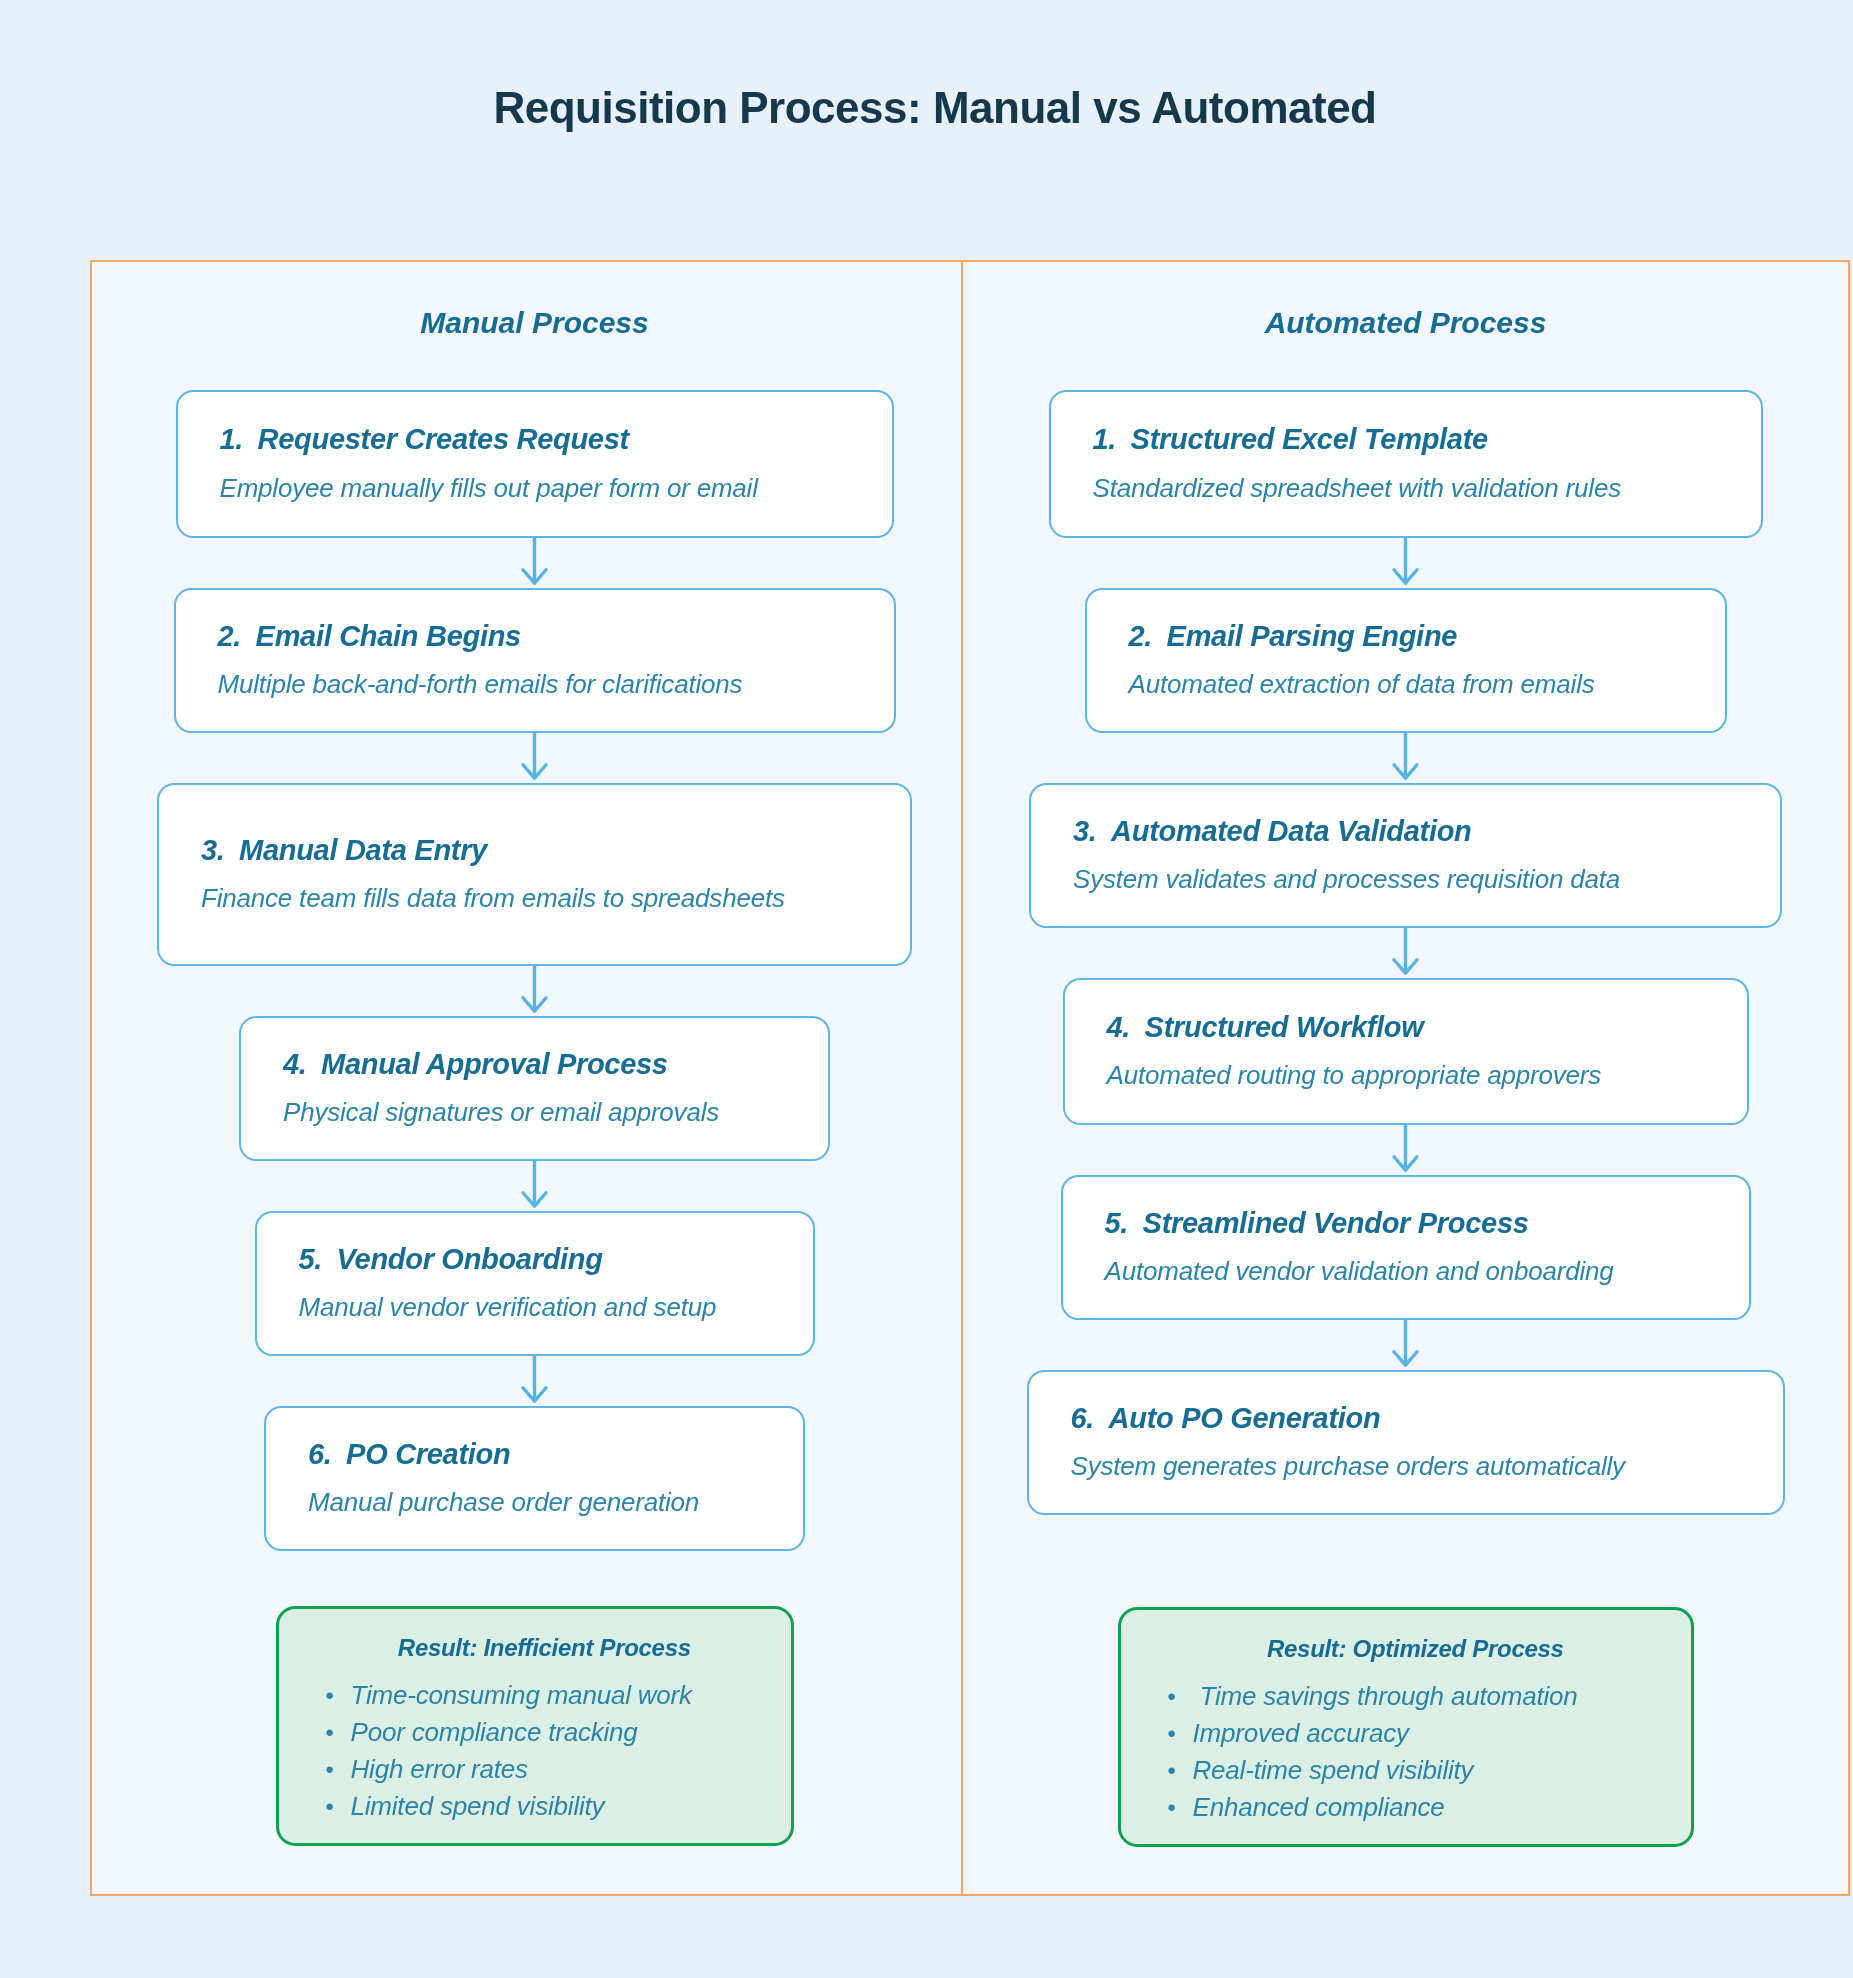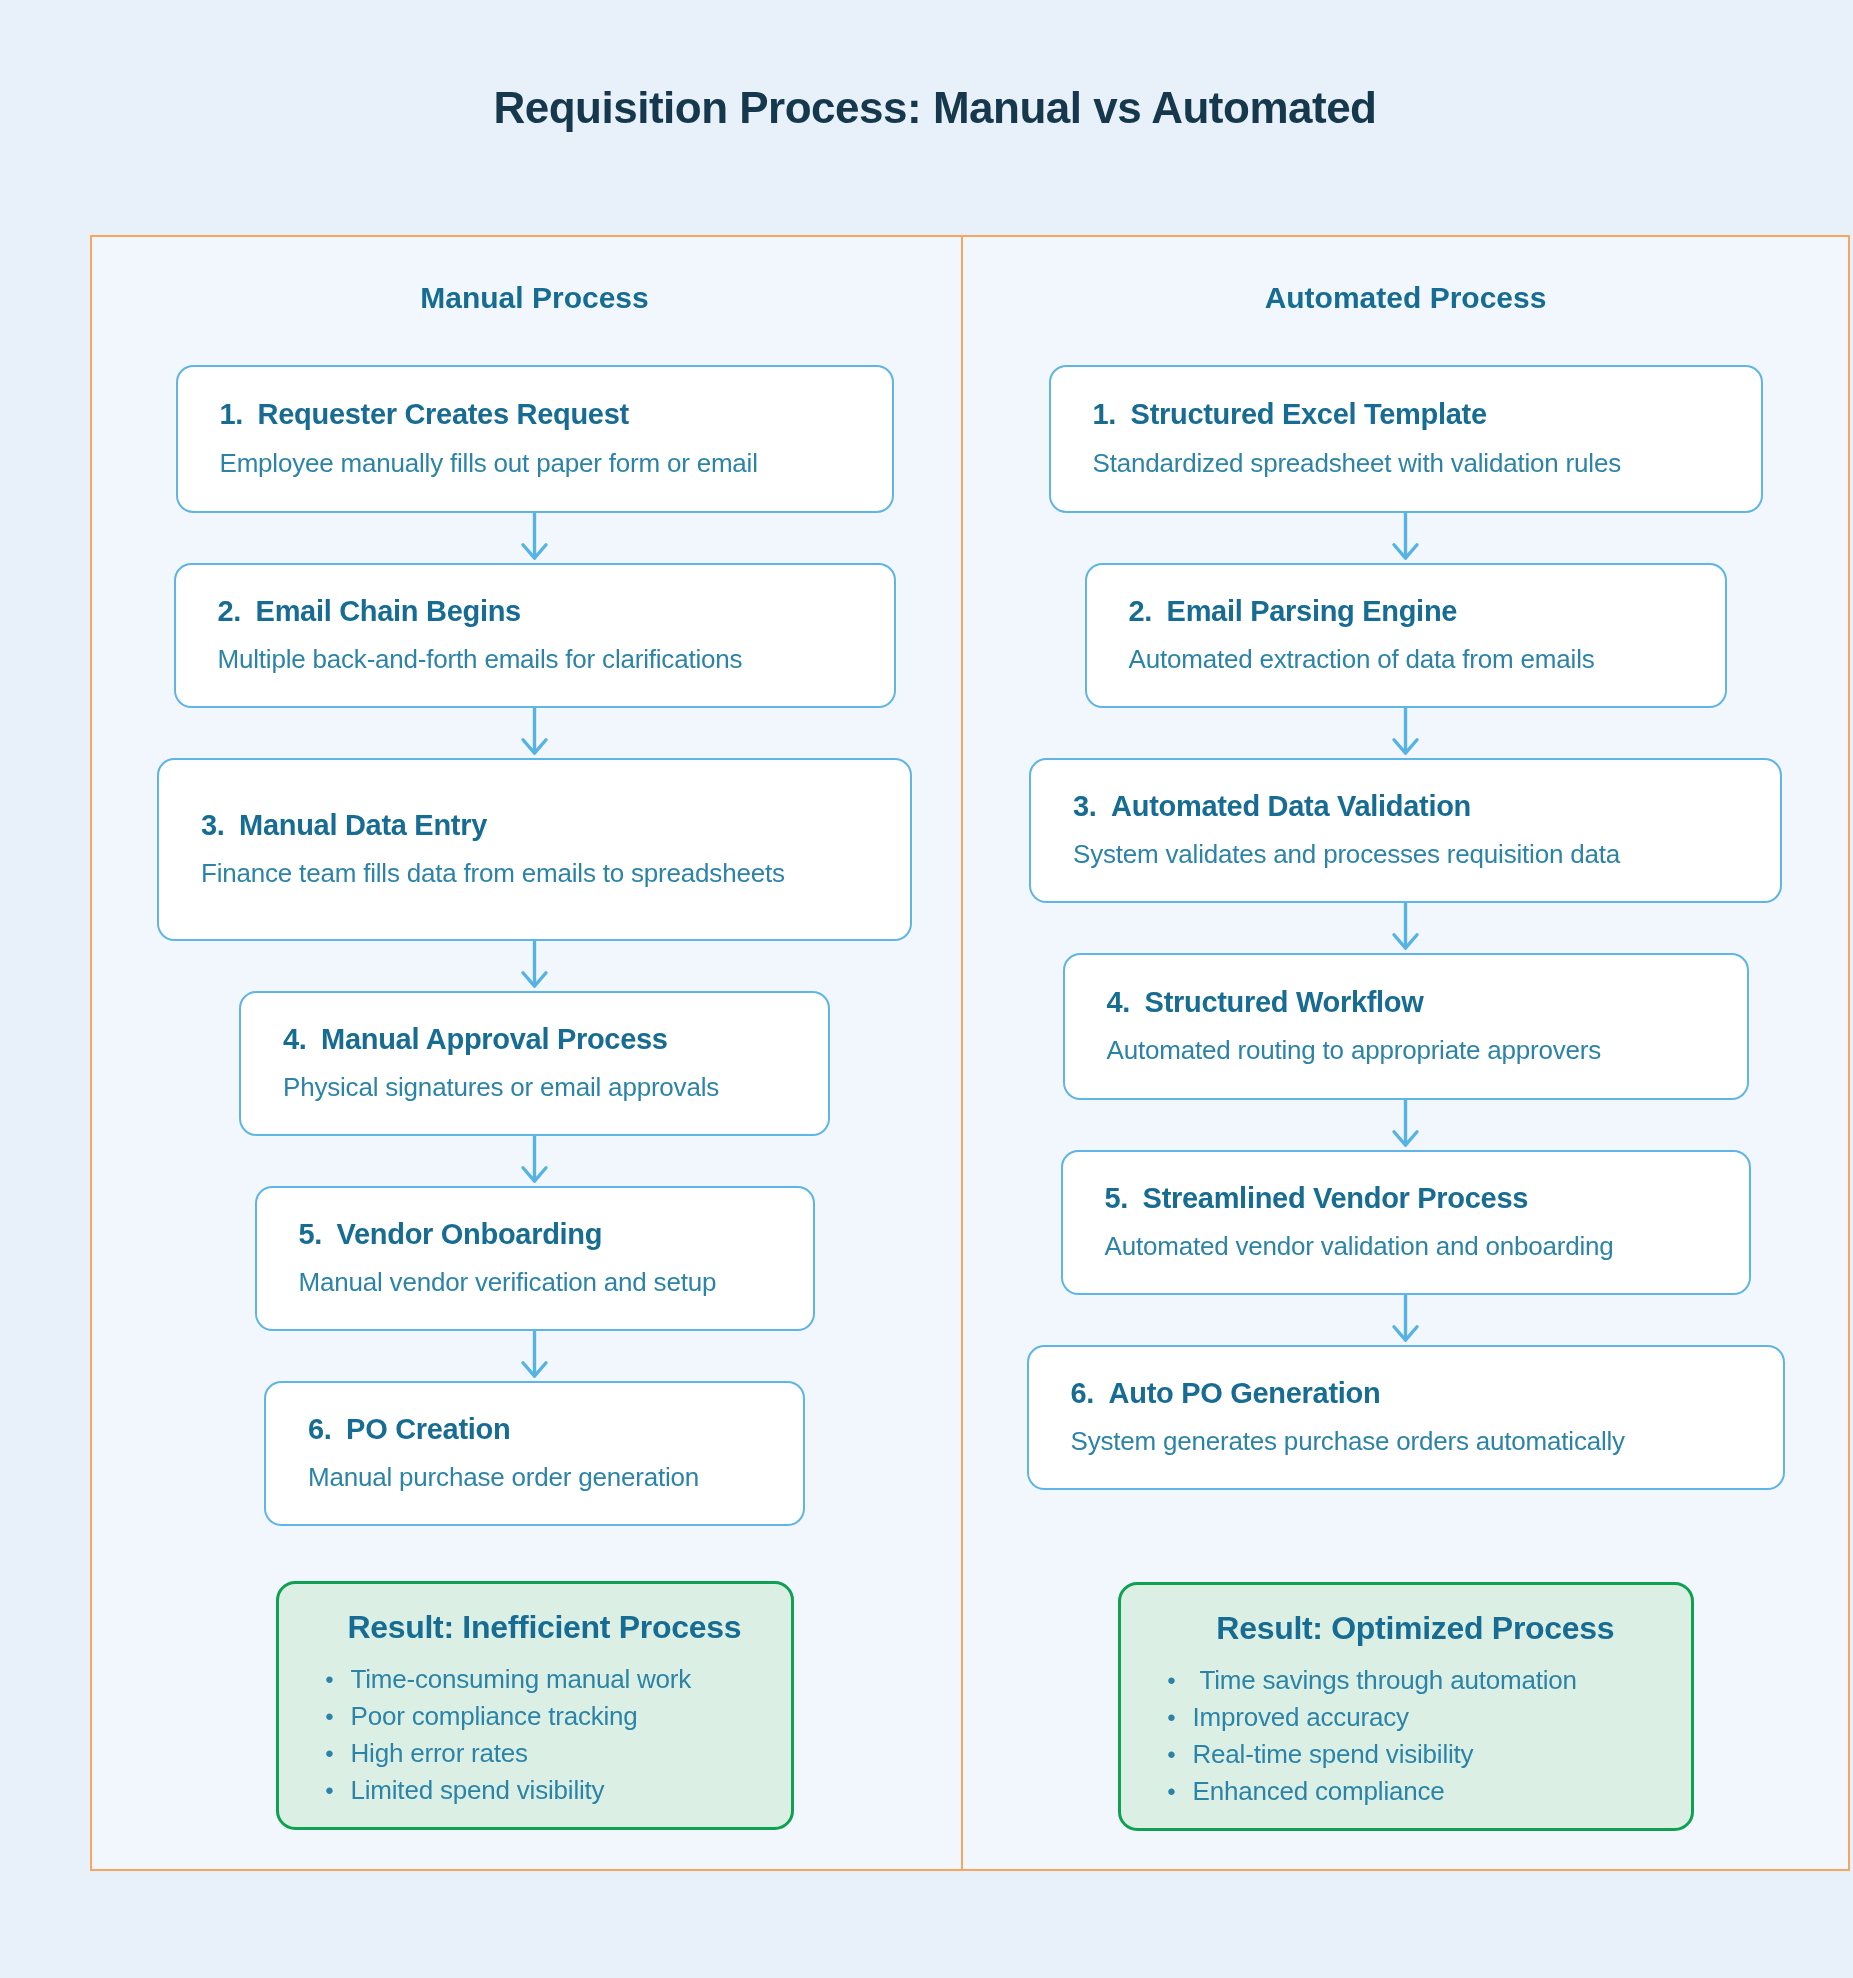--- a/index.html
+++ b/index.html
@@ -21,23 +21,24 @@
     width:1854px;height:1978px;position:relative;overflow:hidden;
     background:var(--page-background);
     font-family:"Liberation Sans","DejaVu Sans",sans-serif;
   }
   .title{
     position:absolute;top:83px;left:8px;width:100%;margin:0;
     text-align:center;font-size:44px;font-weight:700;letter-spacing:-0.5px;
     color:var(--title-text);
   }
   .panel{
-    position:absolute;top:235px;width:889px;height:1636px;
+    position:absolute;top:260px;width:889px;height:1636px;
     background:var(--panel-background);
     border:2.9px solid var(--panel-border);
+    font-style:italic;
   }
   .panel-header{
     position:absolute;top:44px;left:0;width:100%;margin:0;
     text-align:center;font-size:30px;font-weight:700;
     color:var(--heading-text);
   }
   .flow{
     position:absolute;top:128px;left:0;width:100%;
     display:flex;flex-direction:column;align-items:center;
   }
@@ -63,21 +64,21 @@
   }
   .arrow svg{display:block;}
   .result-box{
     background:var(--result-background);
     border:3.9px solid var(--result-border);
     border-radius:19.3px;
     padding:25px 17.4px 17.4px 37px;
     flex:none;
   }
   .result-title{
-    text-align:center;font-size:32px;font-weight:700;
+    text-align:center;font-size:24px;font-weight:700;
     color:var(--heading-text);letter-spacing:-0.3px;
   }
   .result-list{list-style:none;margin:15.4px 0 0;padding:0;}
   .result-item{
     position:relative;padding-left:35px;
     font-size:26px;color:var(--body-text);line-height:37px;letter-spacing:-0.2px;
   }
   .result-item::before{
     content:"\2022";
     position:absolute;left:9.7px;top:0;

